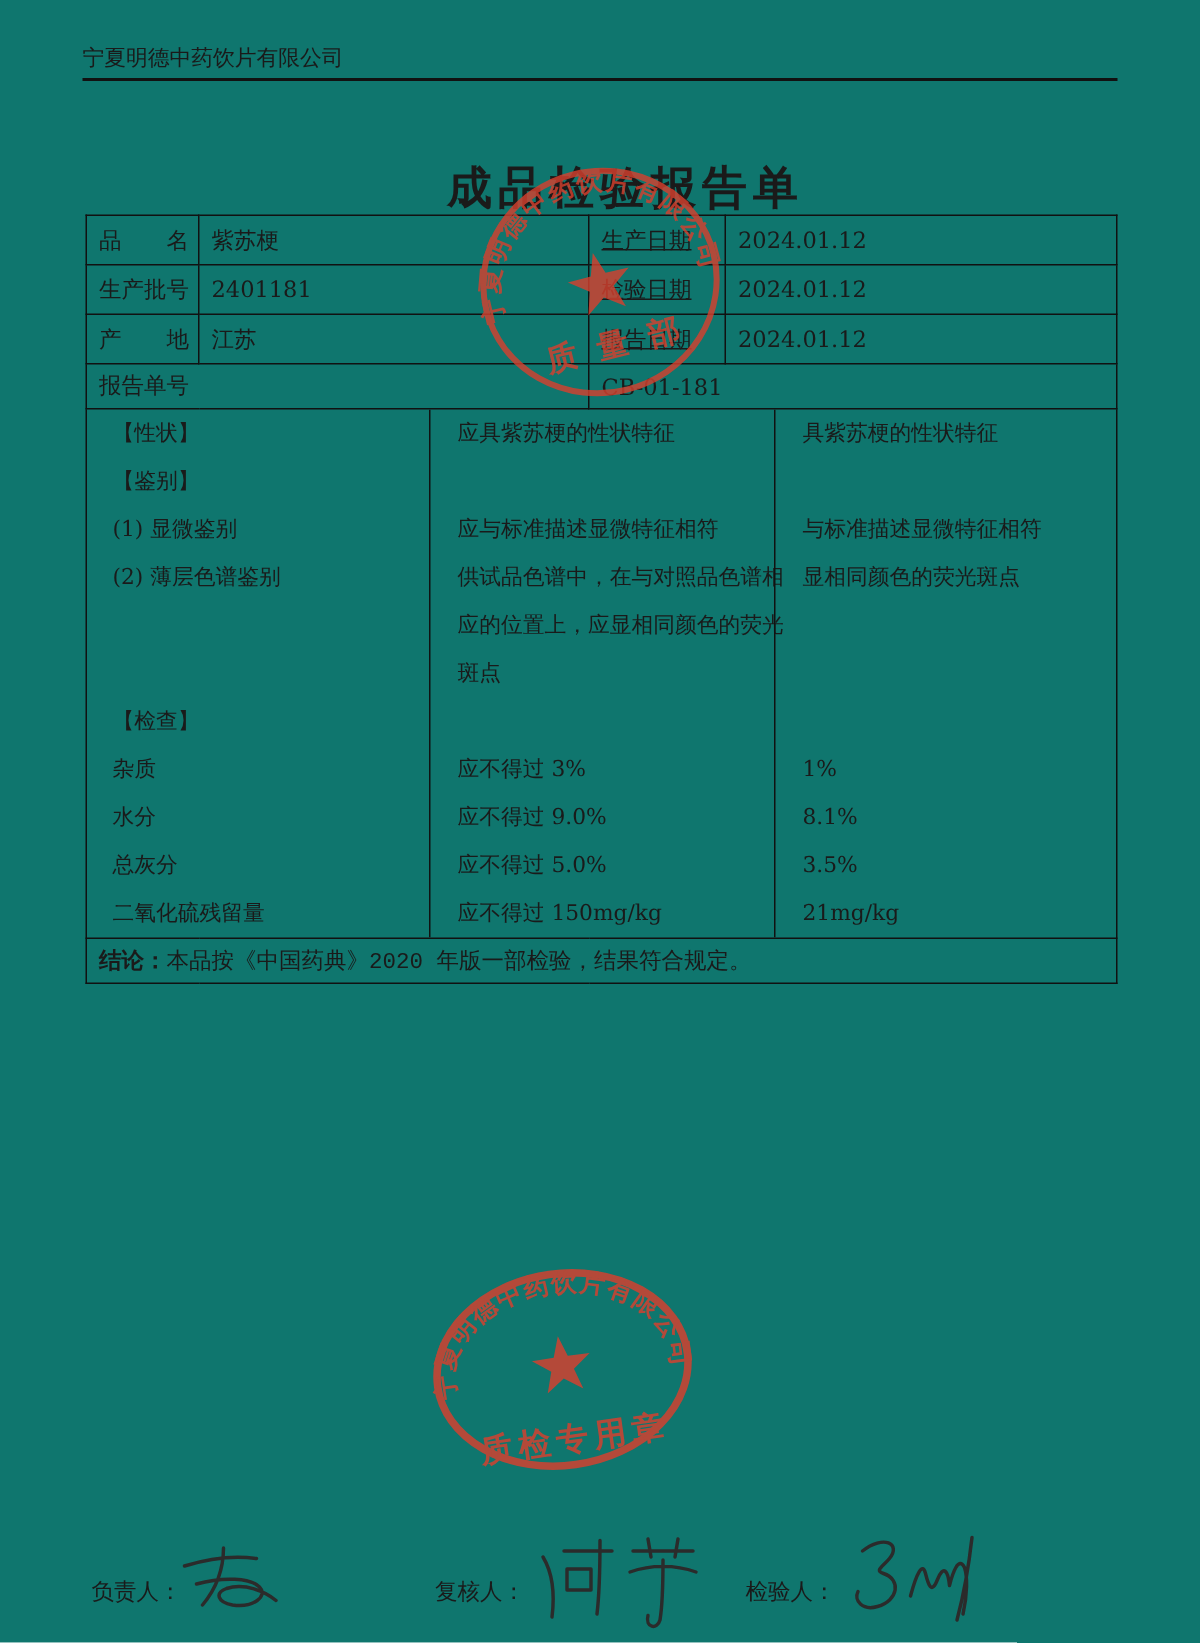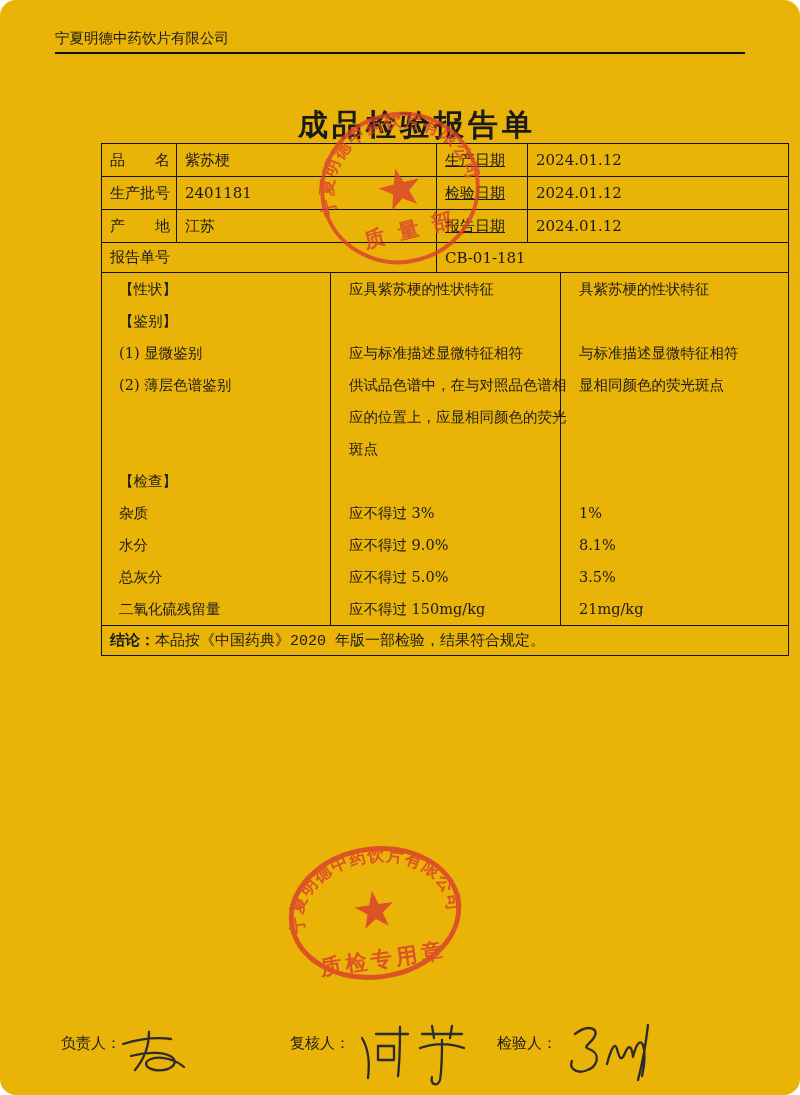--- a/index.html
+++ b/index.html
@@ -1,36 +1,36 @@
 <!DOCTYPE html>
 <html><head>
 <meta charset="utf-8">
 <style>
   html,body{margin:0;padding:0;background:#ffffff;}
   .page{
-    position:relative;width:800px;height:1095px;background:#eab308;
+    position:relative;width:800px;height:1095px;background:#0f766e;
     font-family:"DejaVu Serif","Liberation Serif",serif;
-    color:#1a1a1a;overflow:hidden;border-radius:16px;
+    color:#1a1a1a;overflow:hidden;
   }
   
   .top-header{
     position:absolute;left:55px;top:26px;width:690px;height:28px;
     border-bottom:2px solid #111;
     display:flex;justify-content:space-between;align-items:flex-end;
     font-size:14.5px;padding-bottom:4px;box-sizing:border-box;
   }
   
   .title{
     position:absolute;top:88px;left:0;width:100%;margin:17px;
     text-align:center;font-size:30px;font-weight:bold;letter-spacing:4px;
   }
   
   table.rpt{
     position:absolute;left:57px;top:143px;width:687px;
-    border-collapse:collapse;table-layout:fixed;font-size:15px;margin-left:44px;
+    border-collapse:collapse;table-layout:fixed;font-size:15px;
   }
   table.rpt td{
     border:1px solid #111;padding:0 8px;height:32px;
     overflow:hidden;white-space:nowrap;
   }
   td.lbl{padding-right:0;}
   td.lbl2{padding:0 4px;text-decoration:underline;}
   tr.r4 td{height:29px;}
   tr.hdr td{height:36px;text-align:center;}
   tr.hdr td.h-item{text-align:left;}
@@ -41,21 +41,21 @@
   }
   .vline{position:absolute;top:0;bottom:0;width:0;border-left:1px solid #111;}
   .crow{display:grid;grid-template-columns:228px 230px 229px;}
   .ccell{padding-left:9px;line-height:32px;font-size:14.5px;}
   .ccell.standard{white-space:pre-line;padding-left:11px;}
   .ccell.result{padding-left:11px;}
   tr.concl td{height:29px;font-size:15px;font-family:Liberation Mono, monospace;}
   .concl-label{font-weight:bold;}
   
   .sig-row{position:absolute;left:57px;top:1028px;width:687px;height:64px;font-size:15px;}
-  .sig-row .sig-label{position:absolute;top:6px;}
+  .sig-row .sig-label{position:absolute;top:24px;}
   .sig-svg{position:absolute;}
   .sig-svg path{fill:none;stroke:#2b2b2b;stroke-width:2.3;stroke-linecap:round;stroke-linejoin:round;}
   
   .stamp{position:absolute;pointer-events:none;}
   .stamp text{font-family:"Liberation Sans","DejaVu Sans",sans-serif;font-weight:bold;}
 </style>
 </head>
 <body>
 
 <div class="page">

